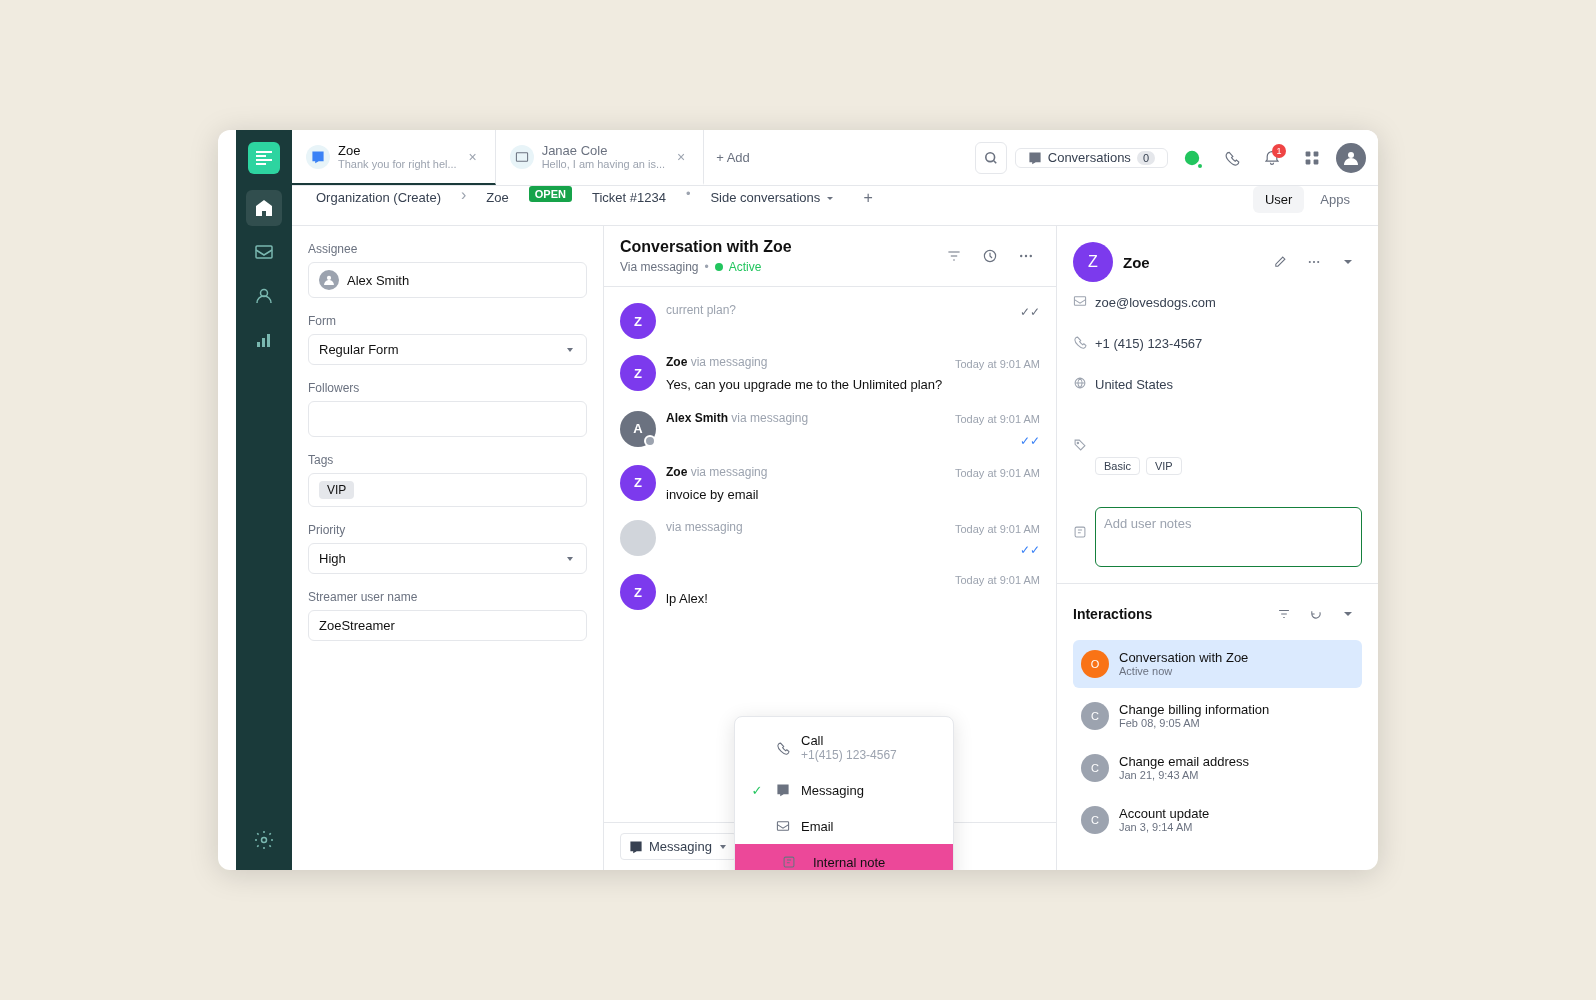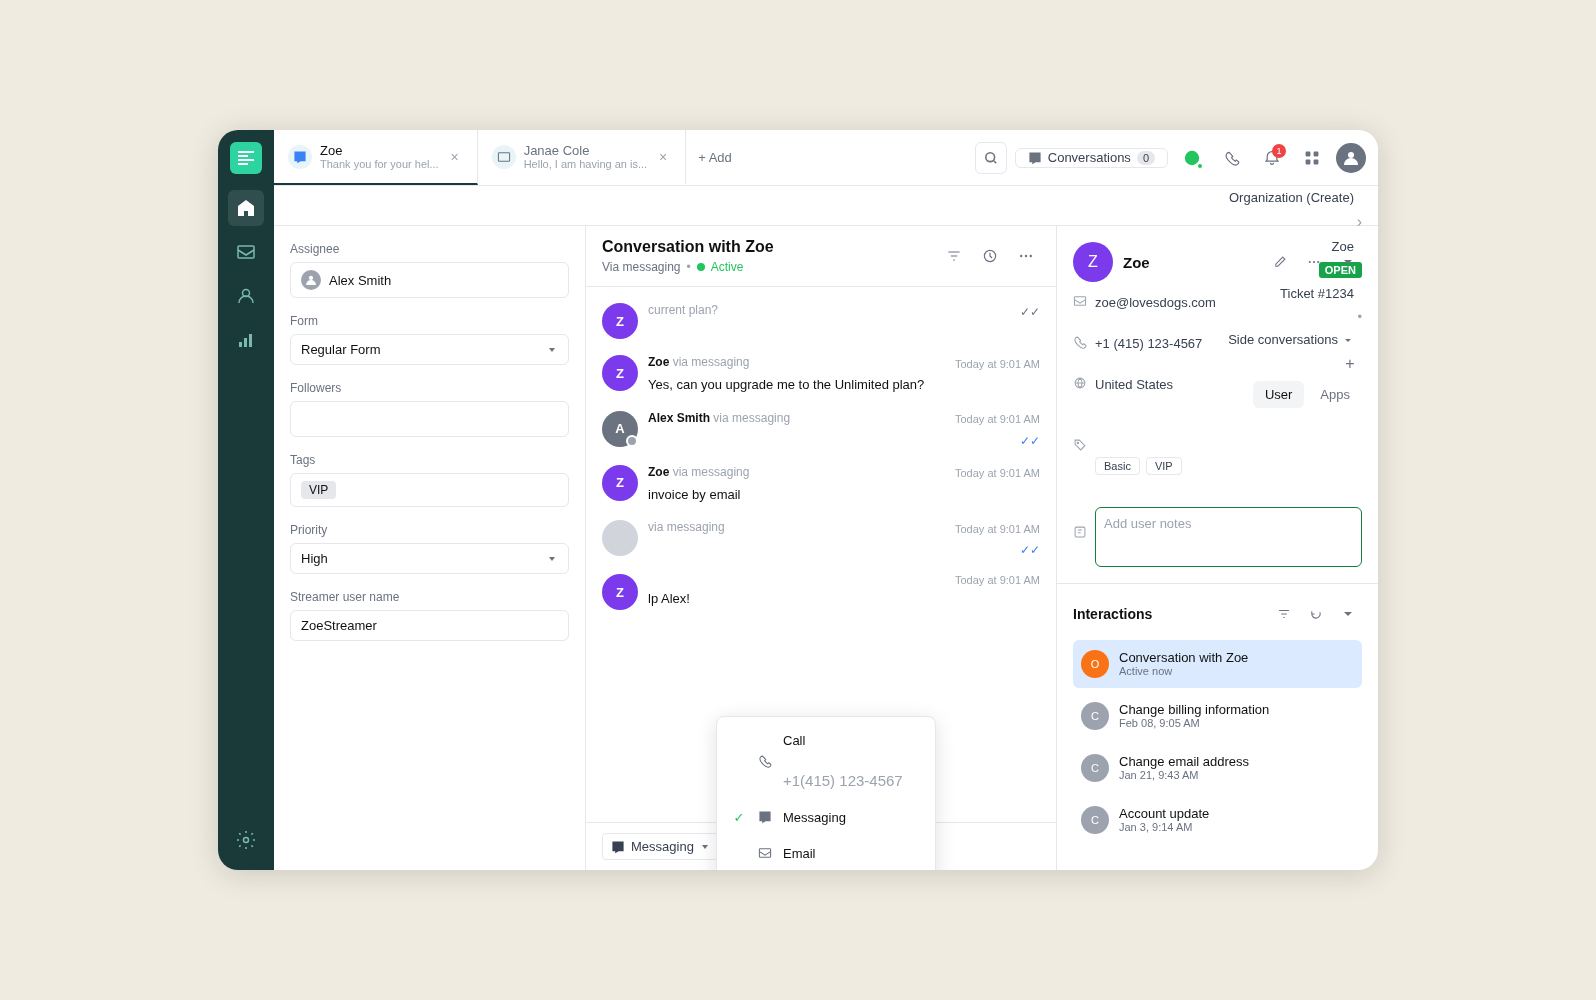--- a/index.html
+++ b/index.html
@@ -1,17 +1,17 @@
 <!DOCTYPE html>
 <html><head>
   <meta charset="utf-8">
   <style>
     * { box-sizing: border-box; margin: 0; padding: 0; font-family: -apple-system, BlinkMacSystemFont, 'Segoe UI', sans-serif; }
     body { background: #f0ebe0; display: flex; align-items: center; justify-content: center; min-height: 100vh; }
-    .app-container { width: 1160px; height: 740px; background: #fff; border-radius: 20px; display: flex; overflow: hidden; box-shadow: 0 4px 30px rgba(0,0,0,0.15); }
+    .app-container { width: 1160px; height: 740px; background: #fff; border-radius: 12px; display: flex; overflow: hidden; box-shadow: 0 4px 30px rgba(0,0,0,0.15); padding-left: 18px; }
     
     
     .sidebar { width: 56px; background: #1a3a3a; display: flex; flex-direction: column; align-items: center; padding: 12px 0; gap: 8px; flex-shrink: 0; }
     .sidebar-logo { width: 32px; height: 32px; background: #2dd4a0; border-radius: 6px; display: flex; align-items: center; justify-content: center; margin-bottom: 8px; }
     .sidebar-logo svg { width: 20px; height: 20px; }
     .sidebar-icon { width: 36px; height: 36px; border-radius: 6px; display: flex; align-items: center; justify-content: center; cursor: pointer; color: #7ab8b0; }
     .sidebar-icon:hover, .sidebar-icon.active { background: rgba(255,255,255,0.1); color: #fff; }
     .sidebar-icon svg { width: 20px; height: 20px; }
 
     
@@ -37,21 +37,21 @@
     .notif-badge { position: absolute; top: 2px; right: 2px; width: 14px; height: 14px; background: #ef4444; border-radius: 50%; font-size: 9px; color: #fff; display: flex; align-items: center; justify-content: center; }
     .user-avatar { width: 30px; height: 30px; border-radius: 50%; background: #6b7280; display: flex; align-items: center; justify-content: center; font-size: 12px; color: #fff; overflow: hidden; }
 
     
     .content { flex: 1; display: flex; overflow: hidden; }
 
     
     .left-panel { width: 312px; border-right: 1px solid #e5e7eb; display: flex; flex-direction: column; overflow-y: auto; padding: 16px; gap: 16px; flex-shrink: 0; }
     
     
-    .breadcrumb-bar { height: 40px; border-bottom: 1px solid #e5e7eb; display: flex; align-items: flex-end; gap: 4px; padding: 0 16px; flex-shrink: 0; flex-direction: column; }
+    .breadcrumb-bar { height: 40px; border-bottom: 1px solid #e5e7eb; display: flex; align-items: flex-start; gap: 12px; padding: 0 16px; flex-shrink: 0; }
     .breadcrumb-item { font-size: 13px; color: #374151; padding: 4px 8px; border-radius: 4px; cursor: pointer; }
     .ticket-badge { background: #16a34a; color: #fff; font-size: 11px; padding: 2px 6px; border-radius: 3px; font-weight: 600; }
     .side-conv-btn { font-size: 13px; color: #374151; display: flex; align-items: center; gap: 4px; padding: 4px 8px; border-radius: 4px; cursor: pointer; }
     .plus-btn { width: 24px; height: 24px; border-radius: 4px; display: flex; align-items: center; justify-content: center; cursor: pointer; color: #6b7280; font-size: 16px; }
 
     .field-label { font-size: 12px; color: #6b7280; margin-bottom: 6px; font-weight: 500; }
     .field-input { width: 100%; border: 1px solid #e5e7eb; border-radius: 6px; padding: 7px 10px; font-size: 13px; color: #111; display: flex; align-items: center; gap: 8px; }
     .field-select { width: 100%; border: 1px solid #e5e7eb; border-radius: 6px; padding: 7px 10px; font-size: 13px; color: #111; display: flex; align-items: center; justify-content: space-between; cursor: pointer; }
     .assignee-avatar { width: 20px; height: 20px; border-radius: 50%; background: #9ca3af; }
     
@@ -169,21 +169,21 @@
       <div class="tabs">
 
         <div class="tab active">
           <div class="tab-icon">
             <svg width="14" height="14" viewBox="0 0 20 20" fill="#3b82f6">
                 <path d="M18 2H2v14h4v3l5-3h7z"></path>
               </svg>
           </div>
           <div class="tab-titles">
             <span class="tab-title">Zoe</span>
-            <span class="tab-subtitle">Thank you for your hel...</span>
+            <span class="tab-subtitle">Thank you for right hel...</span>
           </div>
           <span class="tab-close">×</span>
         </div>
 
         <div class="tab">
           <div class="tab-icon">
             <svg width="14" height="14" viewBox="0 0 20 20" fill="#6b7280">
                 <rect x="2" y="4" width="16" height="12" rx="1" fill="none" stroke="#6b7280" stroke-width="1.5"></rect>
               </svg>
           </div>
@@ -446,21 +446,21 @@
 
           <div class="dropdown-item">
             <span class="empty-check"></span>
             <span class="dropdown-icon">
               <svg width="14" height="14" viewBox="0 0 20 20" fill="none" stroke="#6b7280" stroke-width="1.5">
                   <path d="M6.5 3C6.5 3 4 3 3 5.5c-1 2.5 1 6 4 9s6.5 5 9 4 2.5-3.5 2.5-3.5l-3-2.5-1.5 1.5c-1.5-1-3.5-3-4.5-4.5L11 8z"></path>
                 </svg>
             </span>
             <div>
               <div>Call</div>
-              <div style="font-size:15px; color:#9ca3af;margin-top:24px;">+1(415) 123-4567</div>
+              <div style="font-size:12px; color:#9ca3af;">+1(415) 123-4567</div>
             </div>
           </div>
 
           <div class="dropdown-item">
             <span class="check-icon">✓</span>
             <span class="dropdown-icon">
               <svg width="14" height="14" viewBox="0 0 20 20" fill="#6b7280">
                   <path d="M18 2H2v14h4v3l5-3h7z"></path>
                 </svg>
             </span>

